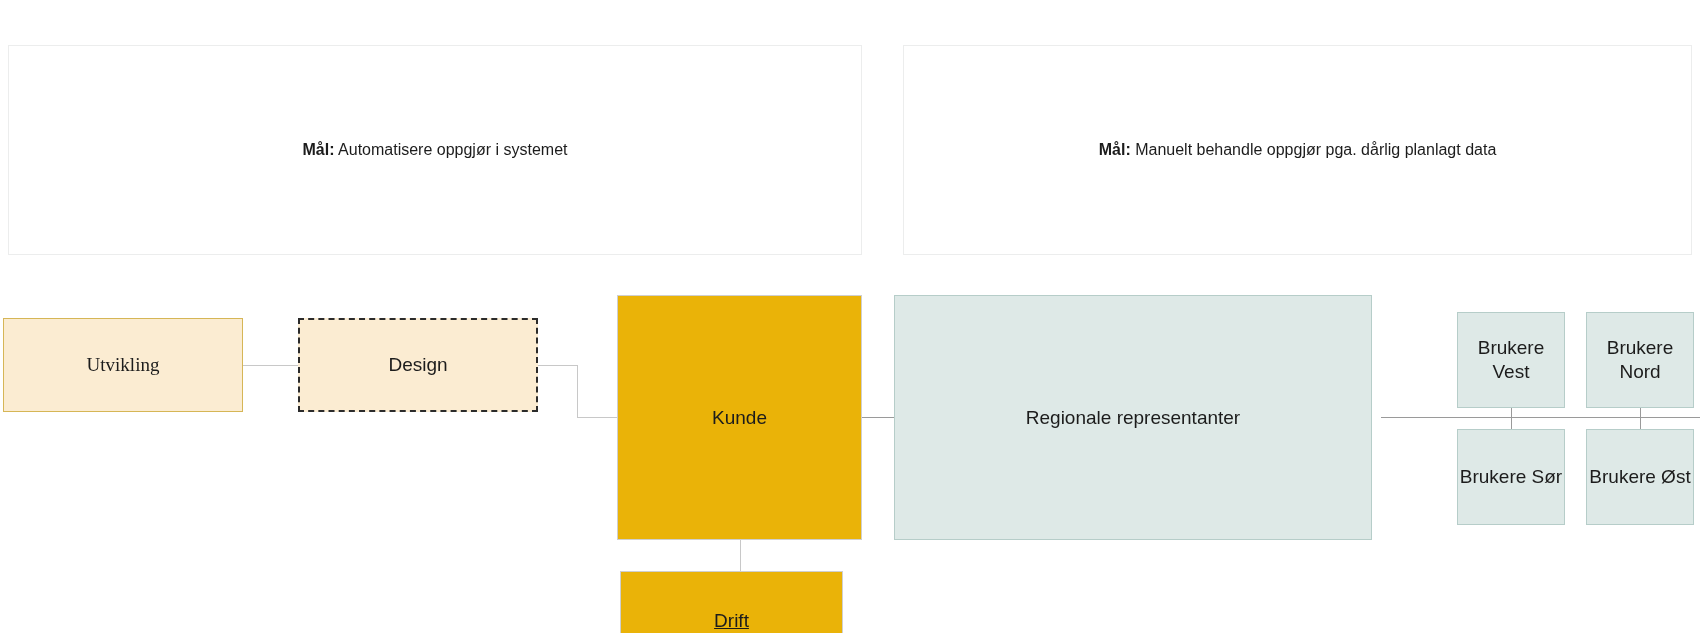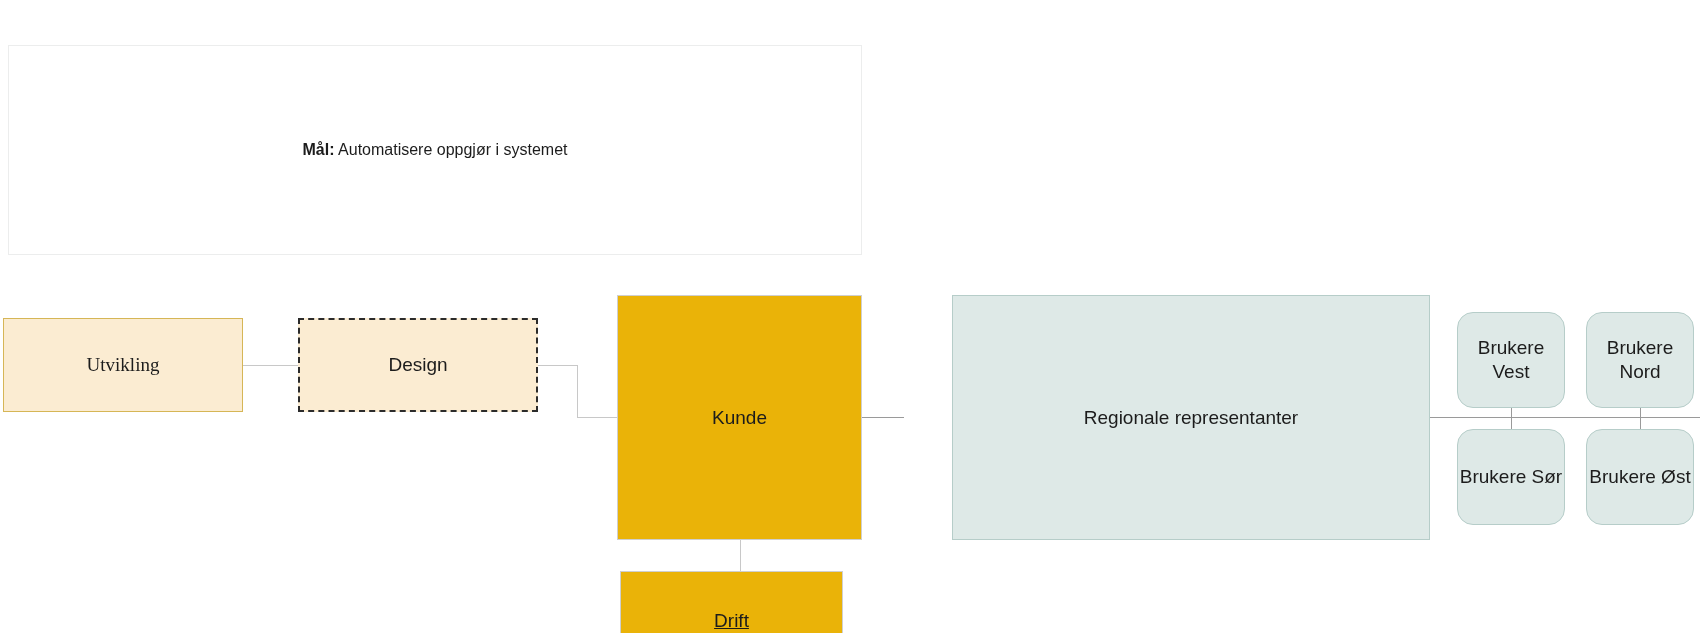--- a/index.html
+++ b/index.html
@@ -54,39 +54,42 @@
     font-size: 19px;
     color: #1c1c1c;
   }
   
   .node-teal {
     background: #dee9e7;
     border: 1px solid #b6cdc9;
     font-size: 19px;
     color: #1c1c1c;
   }
-  .node-teal.small { font-size: 19px; border-radius: 16px; }
+  .node-teal.small { font-size: 19px; }
   
   .edge {
     position: absolute;
     background: #9a9a9a;
   }
   .edge.h { height: 1px; }
   .edge.v { width: 1px; }
   .edge.light { background: #c8c8c8; }
 </style>
 </head>
 <body>
 
 <div id="canvas">
 
   <div class="node goal-box" style="left:8px; top:5px; width:854px; height:210px;">
     <div class="goal-text"><span class="goal-label">Mål:</span><span> Automatisere oppgjør i systemet</span></div>
   </div>
 
+  <div class="node goal-box" style="left:903px; top:5px; width:789px; height:210px;">
+    <div class="goal-text"><span class="goal-label">Mål:</span><span> Manuelt behandle oppgjør pga. dårlig planlagt data</span></div>
+  </div>
 
   <div class="edge h light" style="left:243px; top:325px; width:56px;"></div>
 
   <div class="edge h light" style="left:537px; top:325px; width:41px;"></div>
   <div class="edge v light" style="left:577px; top:325px; height:52px;"></div>
   <div class="edge h light" style="left:577px; top:377px; width:41px;"></div>
 
   <div class="edge h" style="left:862px; top:377px; width:42px;"></div>
 
   <div class="edge v light" style="left:740px; top:500px; height:31px;"></div>
@@ -108,21 +111,21 @@
   </div>
 
   <div class="node node-gray" style="left:617px; top:255px; width:245px; height:245px;">
     <span>Kunde</span>
   </div>
 
   <div class="node node-gray" style="left:620px; top:531px; width:223px; height:100px;text-decoration:underline;">
     <span>Drift</span>
   </div>
 
-  <div class="node node-teal" style="left:952px; top:255px; width:478px; height:245px;">
+  <div class="node node-teal" style="left:894px; top:255px; width:478px; height:245px;">
     <span>Regionale representanter</span>
   </div>
 
   <div class="node node-teal small" style="left:1457px; top:272px; width:108px; height:96px;">
     <span>Brukere Vest</span>
   </div>
 
   <div class="node node-teal small" style="left:1586px; top:272px; width:108px; height:96px;">
     <span>Brukere Nord</span>
   </div>

